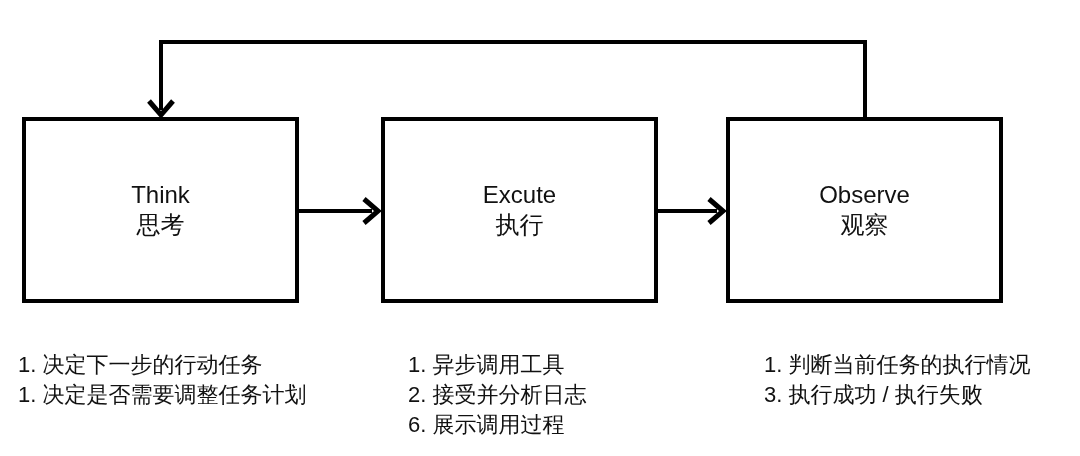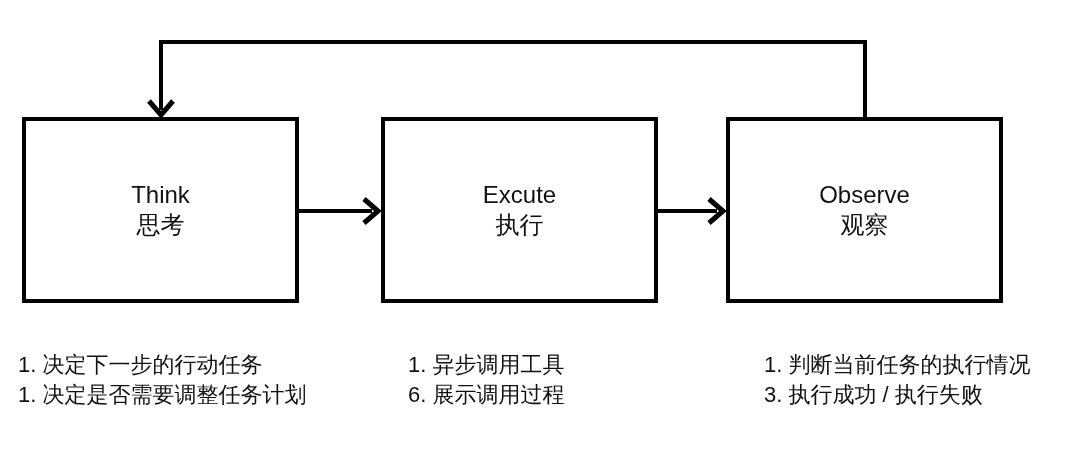--- a/index.html
+++ b/index.html
@@ -85,20 +85,21 @@
     <span>观察</span>
   </div>
 
   <div class="note note-think">
     <span class="note-line">1. 决定下一步的行动任务</span>
     <span class="note-line">1. 决定是否需要调整任务计划</span>
   </div>
 
   <div class="note note-execute">
     <span class="note-line">1. 异步调用工具</span>
+    <span class="note-line">2. 接受并分析日志</span>
     <span class="note-line">6. 展示调用过程</span>
   </div>
 
   <div class="note note-observe">
     <span class="note-line">1. 判断当前任务的执行情况</span>
     <span class="note-line">3. 执行成功 / 执行失败</span>
   </div>
 
 </div>
 

